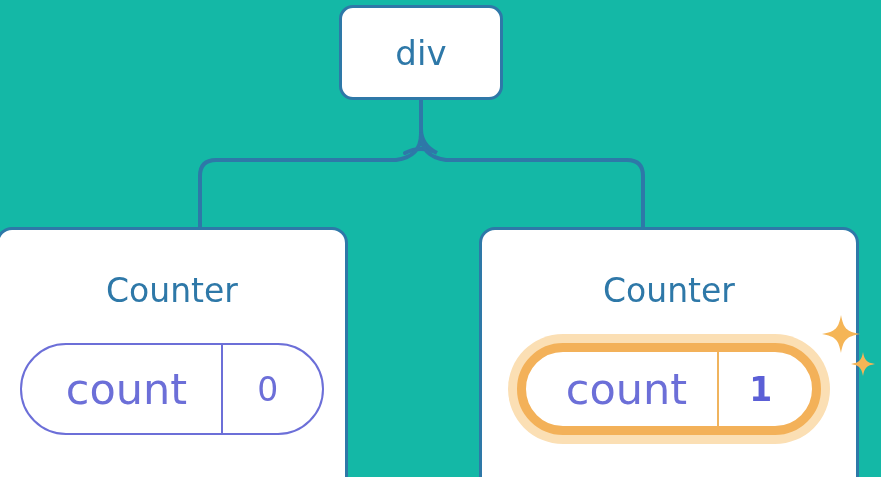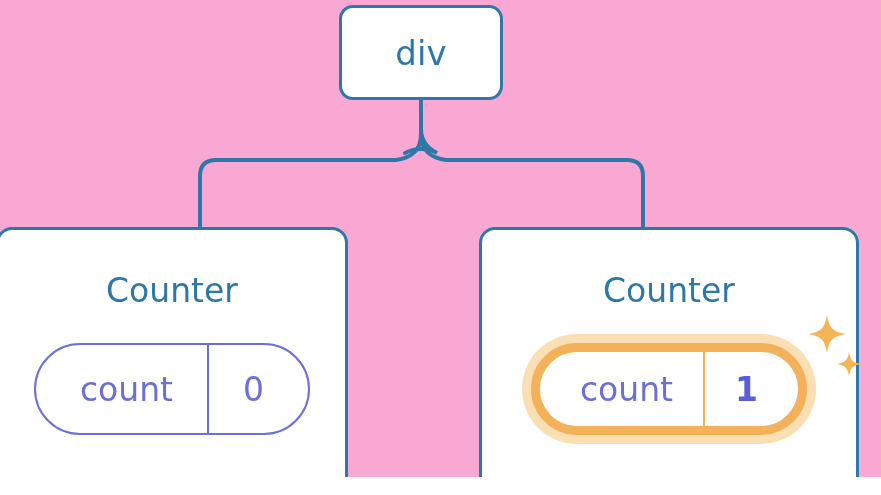--- a/index.html
+++ b/index.html
@@ -10,21 +10,21 @@
     width: 881px;
     height: 495px;
     overflow: hidden;
     font-family: "DejaVu Sans", sans-serif;
   }
 
   #stage {
     position: relative;
     width: 881px;
     height: 477px;
-    background: #f9a8d4;
+    background: #14b8a6;
     overflow: hidden;
   }
 
   
   #connectors {
     position: absolute;
     left: 0;
     top: 0;
     width: 881px;
     height: 495px;
@@ -101,21 +101,21 @@
     background: #ffffff;
     box-sizing: border-box;
     z-index: 2;
   }
 
   .pill .pill-key {
     display: flex;
     align-items: center;
     justify-content: center;
     padding: 0 34px 0 44px;
-    font-size: 33px;
+    font-size: 43px;
     color: #6c6fd8;
     line-height: 1;
   }
 
   .pill .pill-divider {
     width: 2px;
     background: #6c6fd8;
     flex: none;
   }
 

